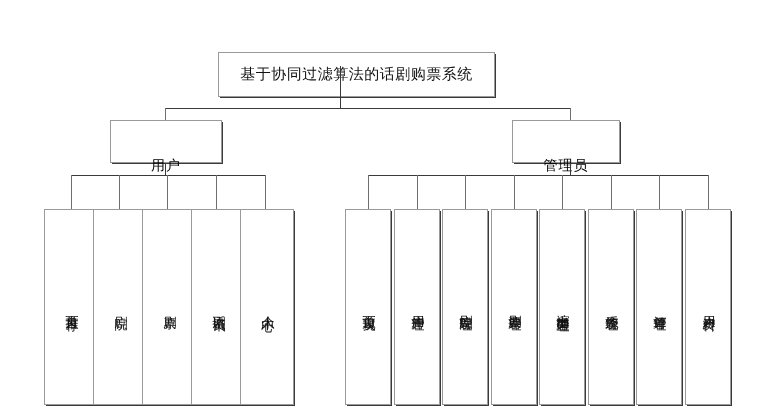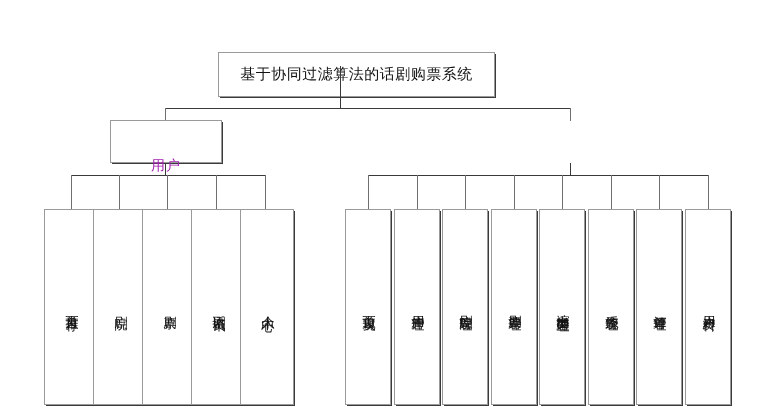--- a/index.html
+++ b/index.html
@@ -24,21 +24,21 @@
   }
 
   .title-box{
     left:218px;top:21px;width:277px;height:45px;margin-top:31px;
   }
   .title-box .txt{
     font-size:15px;color:#111;letter-spacing:0.5px;white-space:nowrap;
   }
 
   .mid-box{ height:43px; }
-  .mid-box .txt{ font-size:14px;color:#a21caf;letter-spacing:1px;white-space:nowrap;margin-top:48px; }
+  .mid-box .txt{ font-size:14px;color:#000000;letter-spacing:1px;white-space:nowrap;margin-top:48px; }
   .mid-user{ left:110px;top:120px;width:112px; }
   .mid-admin{ left:512px;top:120px;width:108px; }
 
   .leaf{
     top:209px;height:196px;
     align-items:center;justify-content:center;
   }
   .leaf .vtxt{
     writing-mode:vertical-rl;
     text-orientation:upright;
@@ -66,20 +66,23 @@
 
   <div class="vline" style="left:340px;top:66px;height:43px;"></div>
 
   <div class="hline" style="left:165px;top:108px;width:406px;"></div>
 
   <div class="vline soft" style="left:165px;top:108px;height:13px;"></div>
   <div class="vline soft" style="left:570px;top:108px;height:13px;"></div>
 
   <div class="box mid-box mid-user">
     <span class="txt">用户</span>
+  </div>
+  <div class="box mid-box mid-admin">
+    <span class="txt">管理员</span>
   </div>
 
   <div class="vline" style="left:165px;top:163px;height:13px;"></div>
   <div class="hline" style="left:71px;top:175px;width:194px;"></div>
   <div class="vline soft" style="left:71px;top:175px;height:34px;"></div>
   <div class="vline soft" style="left:119px;top:175px;height:34px;"></div>
   <div class="vline soft" style="left:167px;top:175px;height:34px;"></div>
   <div class="vline soft" style="left:216px;top:175px;height:34px;"></div>
   <div class="vline soft" style="left:265px;top:175px;height:34px;"></div>
 

